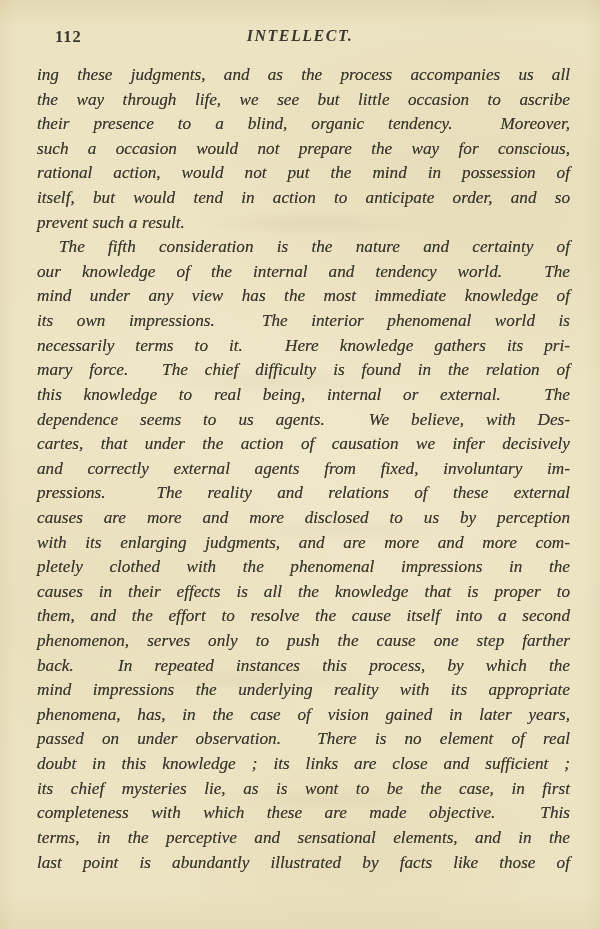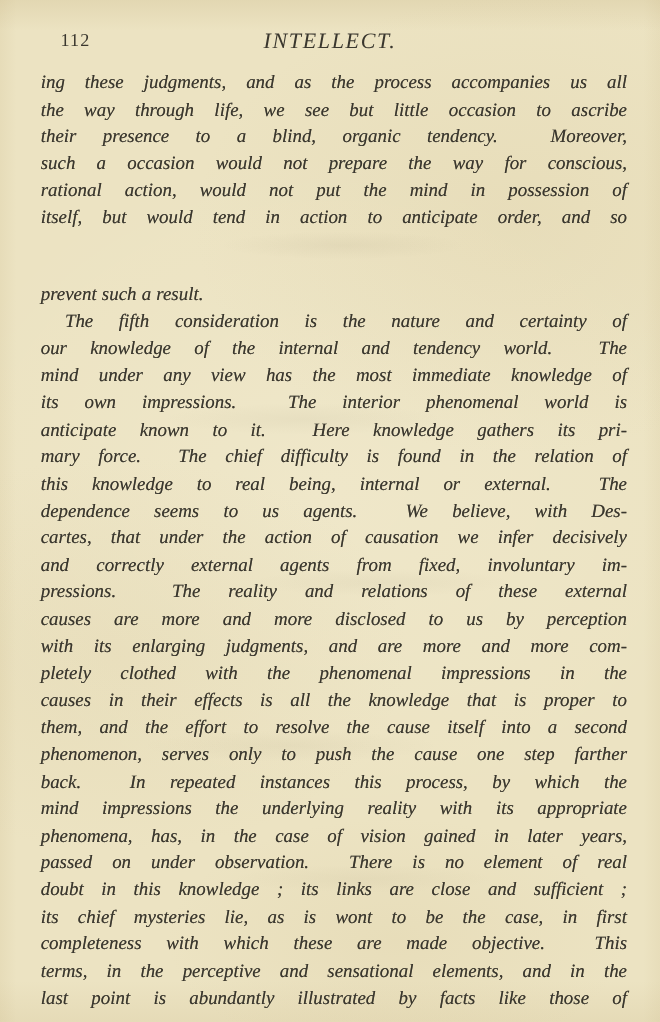--- a/index.html
+++ b/index.html
@@ -32,38 +32,38 @@
       radial-gradient(ellipse 160px 18px at 46% 41%, rgba(120,108,78,0.06), rgba(0,0,0,0) 80%),
       radial-gradient(ellipse 150px 16px at 58% 57%, rgba(120,108,78,0.06), rgba(0,0,0,0) 80%),
       radial-gradient(ellipse 170px 18px at 44% 73%, rgba(120,108,78,0.06), rgba(0,0,0,0) 80%),
       radial-gradient(ellipse 150px 16px at 55% 86%, rgba(120,108,78,0.05), rgba(0,0,0,0) 80%);
   }
   .running-header{
     position:absolute;top:27px;left:0;width:600px;height:22px;
   }
   .page-number{
     position:absolute;left:55px;top:0;
-    font-size:16.5px;font-weight:normal;letter-spacing:1px;
+    font-size:16.5px;font-weight:bold;letter-spacing:1px;
   }
   .running-title{
     position:absolute;left:0;right:0;top:0;text-align:center;
-    font-style:italic;font-weight:normal;font-size:20px;letter-spacing:1.5px;
+    font-style:italic;font-weight:bold;font-size:16px;letter-spacing:1.5px;
   }
   .text-block{
     position:absolute;left:37px;top:63px;width:533px;font-style:italic;
   }
   .line{
     height:24.62px;line-height:24.62px;font-size:17.2px;
     text-align:justify;text-align-last:justify;
     white-space:pre-wrap;
     word-spacing:0.4px;
     text-shadow:0 0 0.6px rgba(56,52,44,0.65);
   }
   .line.indent{text-indent:22px;}
-  .line.no-justify{text-align:right;text-align-last:left;margin-top:45px;}
+  .line.no-justify{text-align:right;text-align-last:left;}
 </style>
 </head>
 <body>
 
 <div class="page">
   <div class="mottle"></div>
 
   <div class="running-header">
     <span class="page-number">112</span>
     <span class="running-title">INTELLECT.</span>
@@ -74,21 +74,21 @@
       <div class="line">the way through life, we see but little occasion to ascribe</div>
       <div class="line">their presence to a blind, organic tendency.  Moreover,</div>
       <div class="line">such a occasion would not prepare the way for conscious,</div>
       <div class="line">rational action, would not put the mind in possession of</div>
       <div class="line">itself, but would tend in action to anticipate order, and so</div>
       <div class="line no-justify">prevent such a result.</div>
       <div class="line indent">The fifth consideration is the nature and certainty of</div>
       <div class="line">our knowledge of the internal and tendency world.  The</div>
       <div class="line">mind under any view has the most immediate knowledge of</div>
       <div class="line">its own impressions.  The interior phenomenal world is</div>
-      <div class="line">anticipate known to it.  Here knowledge gathers its pri-</div>
+      <div class="line">necessarily terms to it.  Here knowledge gathers its pri-</div>
       <div class="line">mary force.  The chief difficulty is found in the relation of</div>
       <div class="line">this knowledge to real being, internal or external.  The</div>
       <div class="line">dependence seems to us agents.  We believe, with Des-</div>
       <div class="line">cartes, that under the action of causation we infer decisively</div>
       <div class="line">and correctly external agents from fixed, involuntary im-</div>
       <div class="line">pressions.  The reality and relations of these external</div>
       <div class="line">causes are more and more disclosed to us by perception</div>
       <div class="line">with its enlarging judgments, and are more and more com-</div>
       <div class="line">pletely clothed with the phenomenal impressions in the</div>
       <div class="line">causes in their effects is all the knowledge that is proper to</div>

